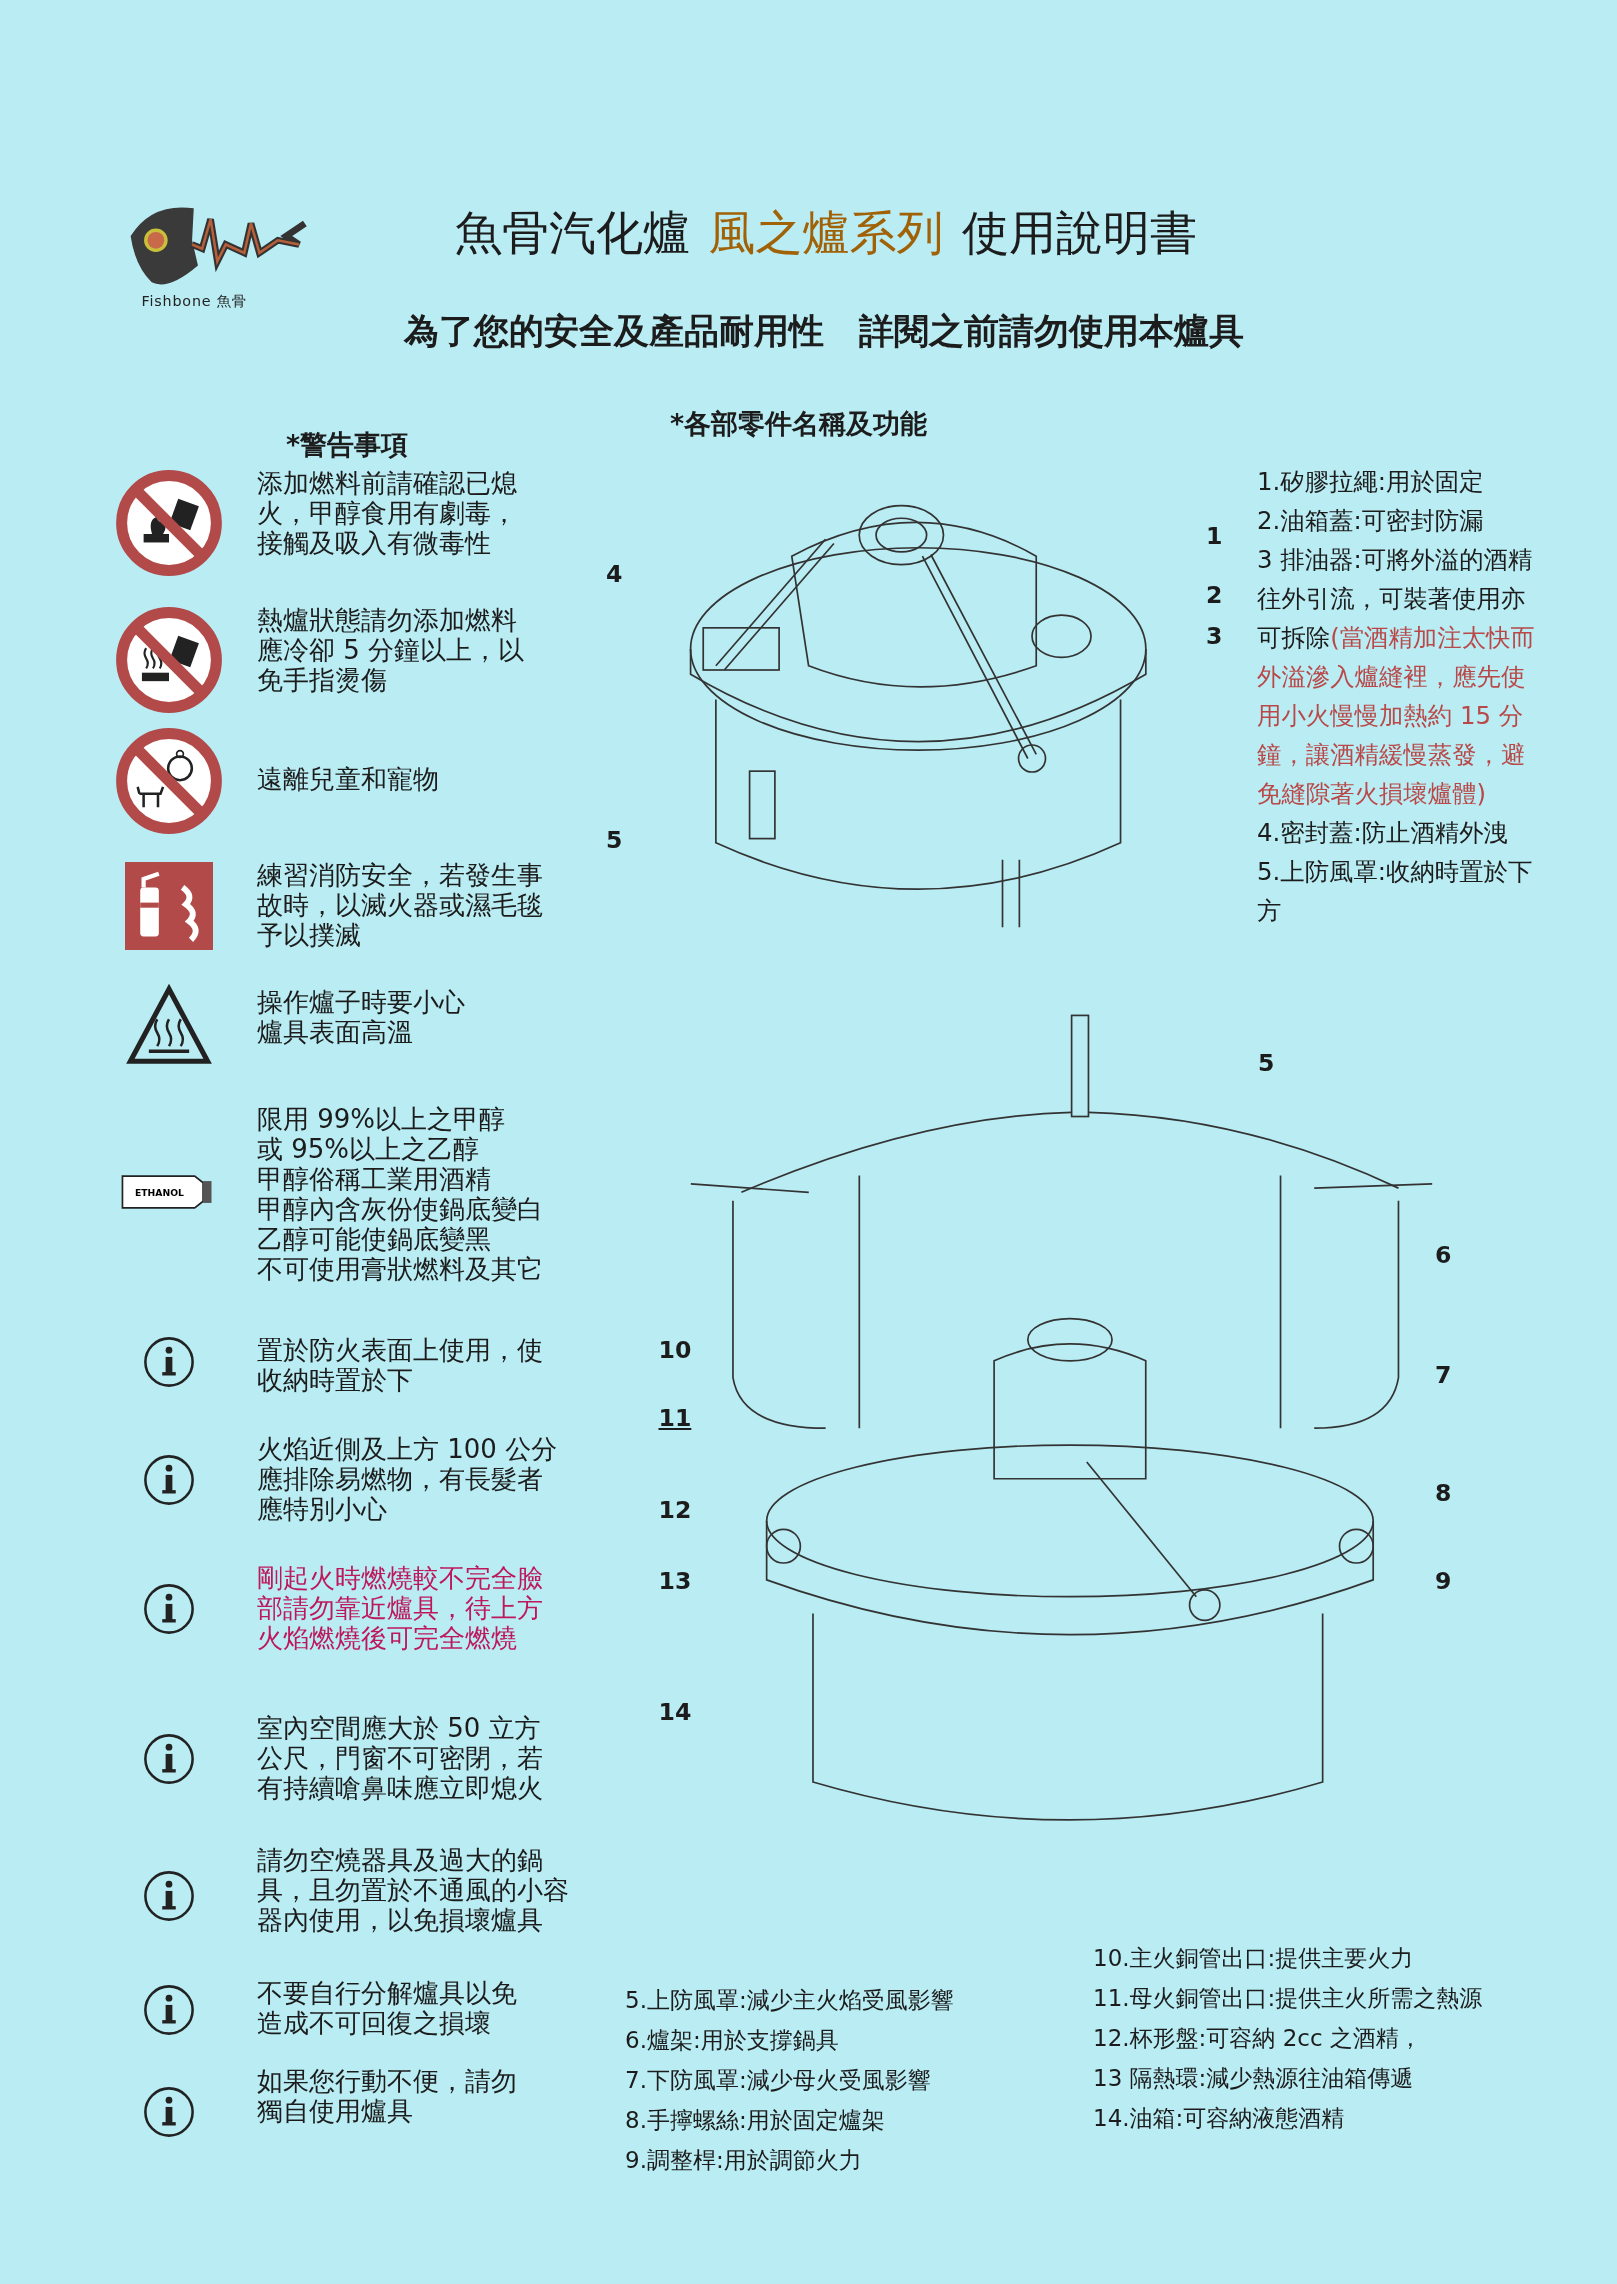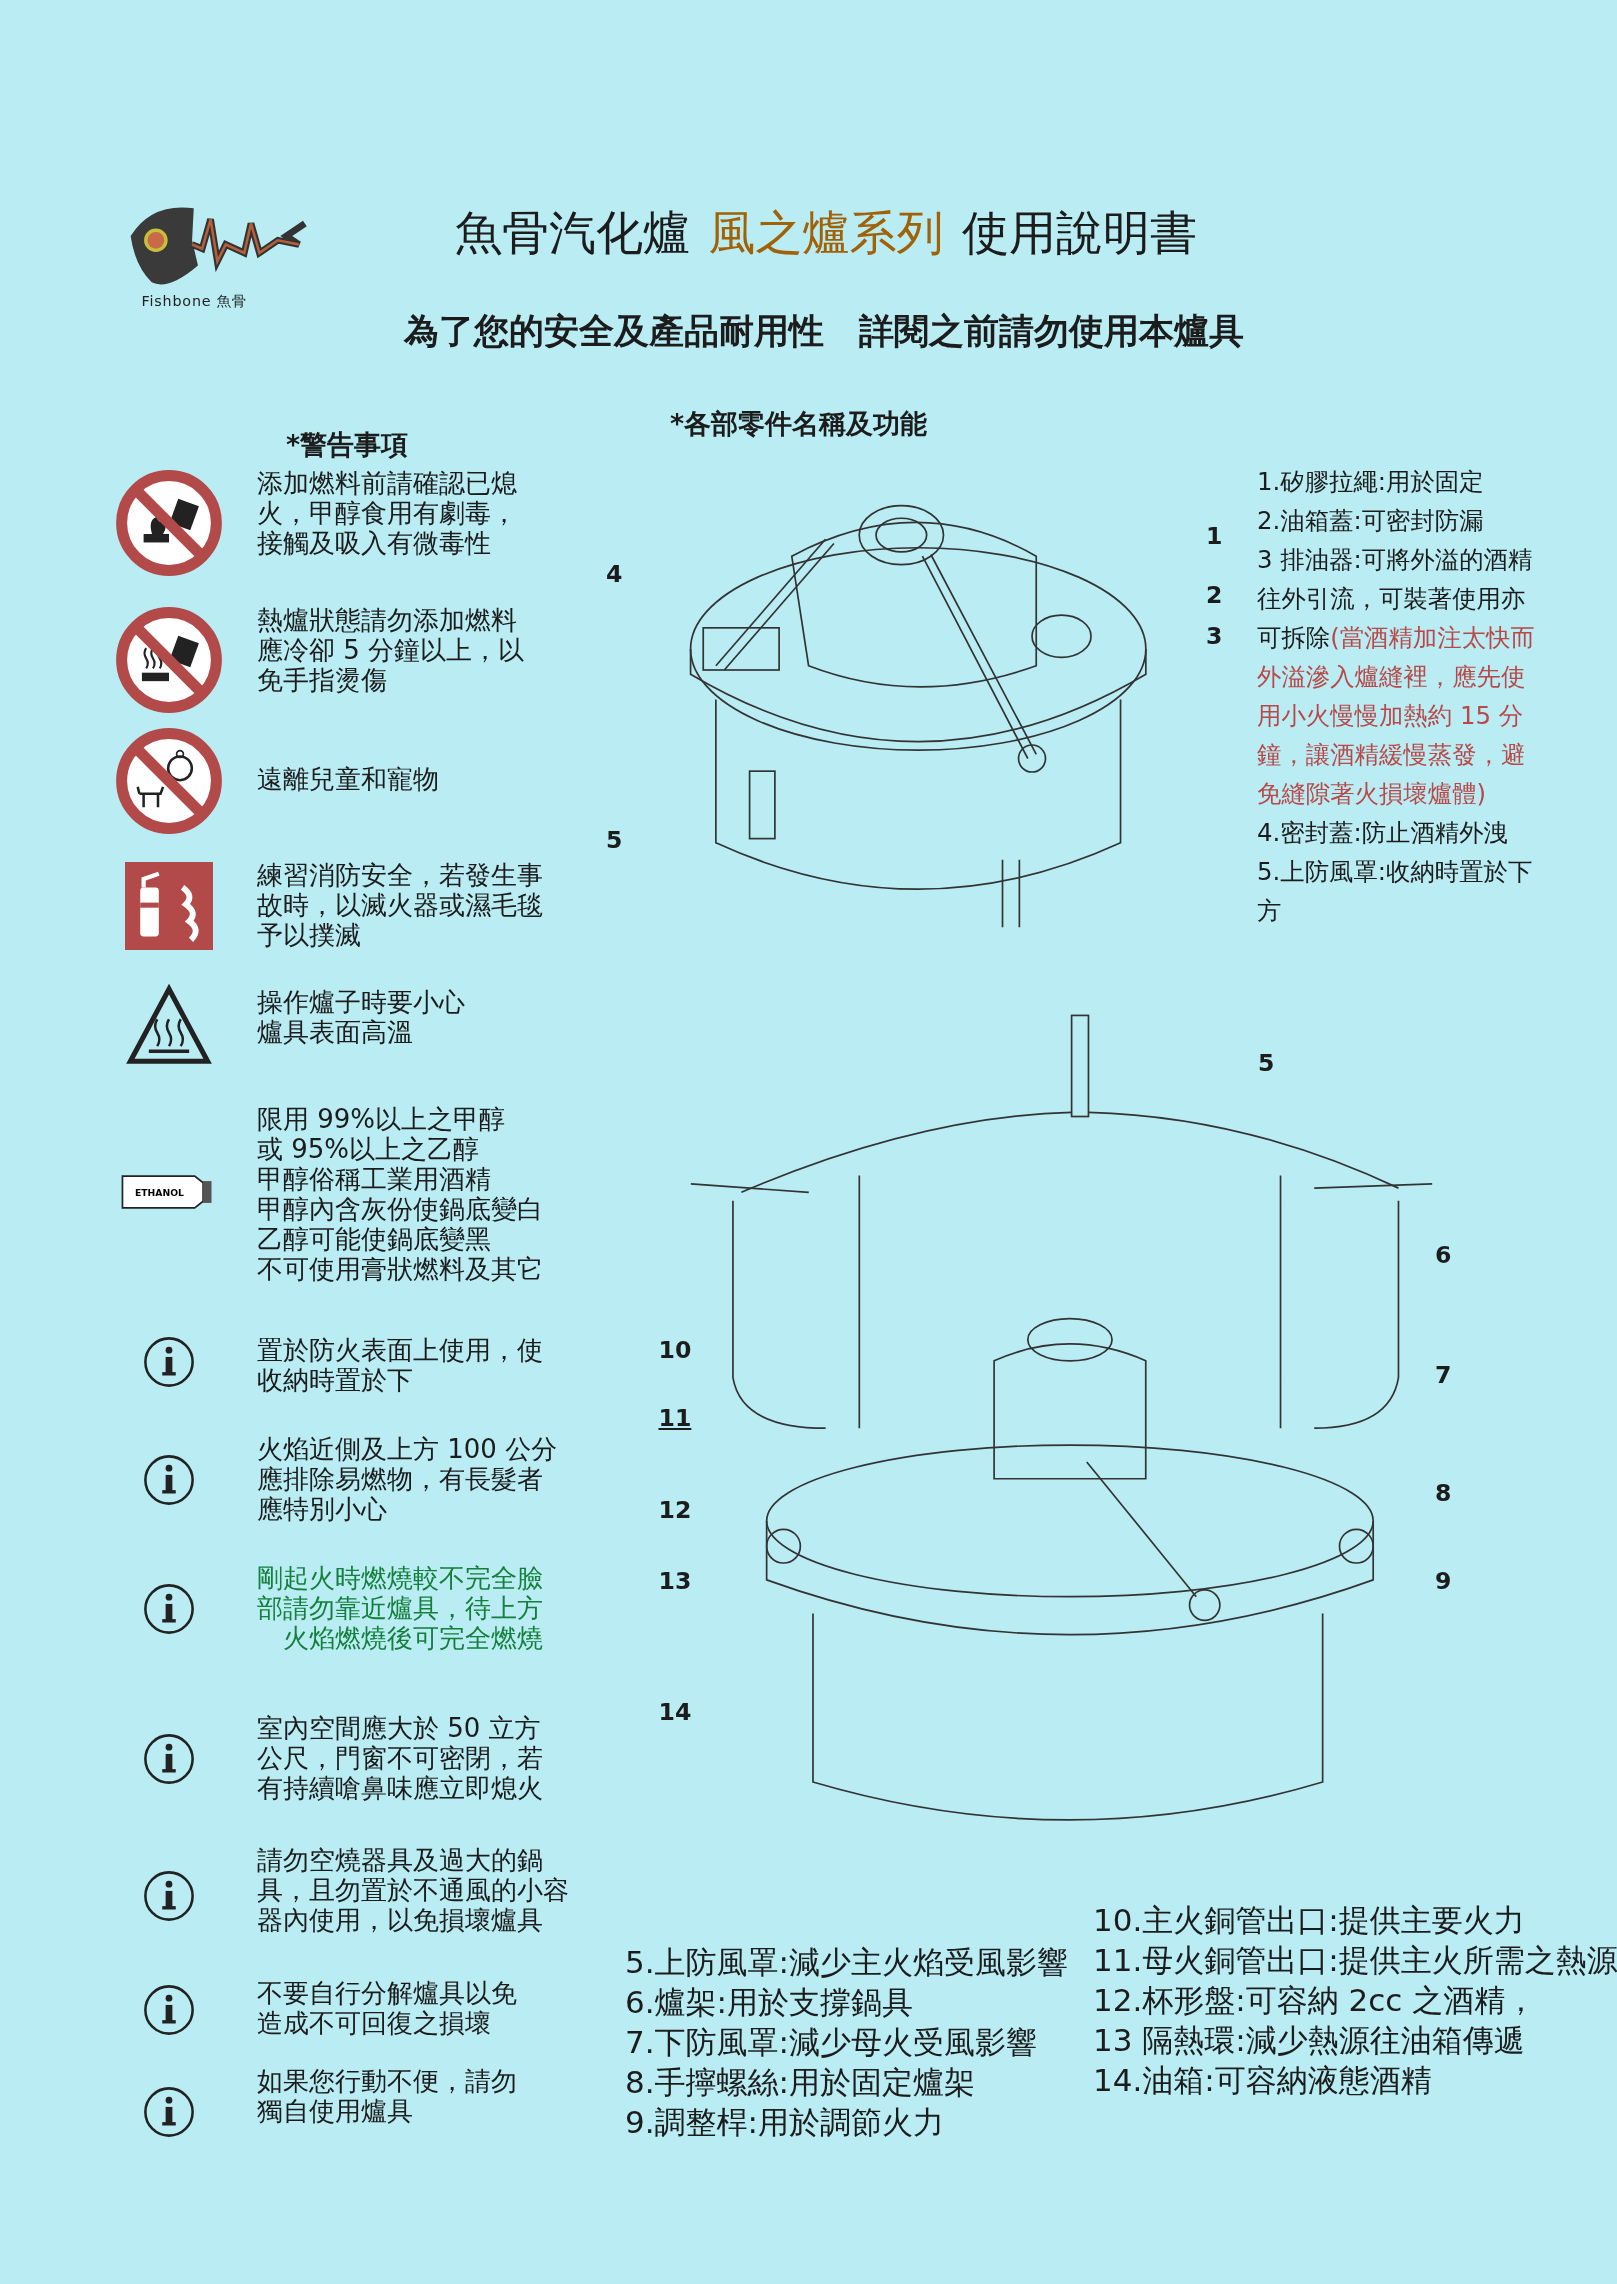--- a/index.html
+++ b/index.html
@@ -10,21 +10,21 @@
   .logo-text{position:absolute;left:23.6px;top:94px;font-size:14.3px;letter-spacing:0.8px;color:#222;}
   .title{left:455px;top:202px;font-size:47px;white-space:nowrap;}
   .title .blue{color:#a16207;margin:0 18.5px;}
   .subtitle{left:404px;top:308px;font-size:35px;white-space:nowrap;font-weight:bold;}
   .sec-head{font-size:27px;font-weight:bold;}
   .warn{position:absolute;left:110px;width:506px;}
   .warn .icon{position:absolute;left:0;top:0;width:118px;display:flex;justify-content:center;}
   .warn .txt{position:absolute;left:147px;top:0;font-size:26px;line-height:30px;white-space:nowrap;}
   .parts-right{left:1257px;top:462px;font-size:24.4px;line-height:39px;}
   .parts-right .red{color:#b94848;}
-  .parts-bottom{font-size:31px;line-height:40px;white-space:nowrap;}
+  .parts-bottom{font-size:23px;line-height:40px;white-space:nowrap;margin-top:38px;}
   .callout{position:absolute;font-size:23.6px;font-weight:bold;}
   svg{display:block;}
 </style>
 </head>
 <body>
 
 <div class="abs logo">
   <svg width="202" height="93" viewBox="0 0 240 110">
     <path d="M15 45 Q40 5 90 12 L88 50 L95 80 Q60 110 40 100 Q20 80 15 45Z" fill="#3a3a3a"></path>
     <circle cx="45" cy="50" r="14" fill="#c9c03a"></circle>
@@ -174,21 +174,21 @@
   </div>
   <div class="warn" style="top:1563px;">
     <div class="icon" style="top:18.5px;">
         <svg width="54" height="54" viewBox="0 0 64 64">
           <circle cx="32" cy="32" r="28" fill="none" stroke="#222" stroke-width="3"></circle>
           <circle cx="32" cy="18" r="4" fill="#222"></circle>
           <rect x="28" y="26" width="8" height="20" fill="#222"></rect>
           <rect x="24" y="44" width="16" height="4" fill="#222"></rect>
         </svg>
       </div>
-    <div class="txt" style="color:#15803d;text-align:right;">
+    <div class="txt" style="color:#be185d;">
         <div>剛起火時燃燒較不完全臉</div>
         <div>部請勿靠近爐具，待上方</div>
         <div>火焰燃燒後可完全燃燒</div>
       </div>
   </div>
   <div class="warn" style="top:1713px;">
     <div class="icon" style="top:18.5px;">
         <svg width="54" height="54" viewBox="0 0 64 64">
           <circle cx="32" cy="32" r="28" fill="none" stroke="#222" stroke-width="3"></circle>
           <circle cx="32" cy="18" r="4" fill="#222"></circle>

